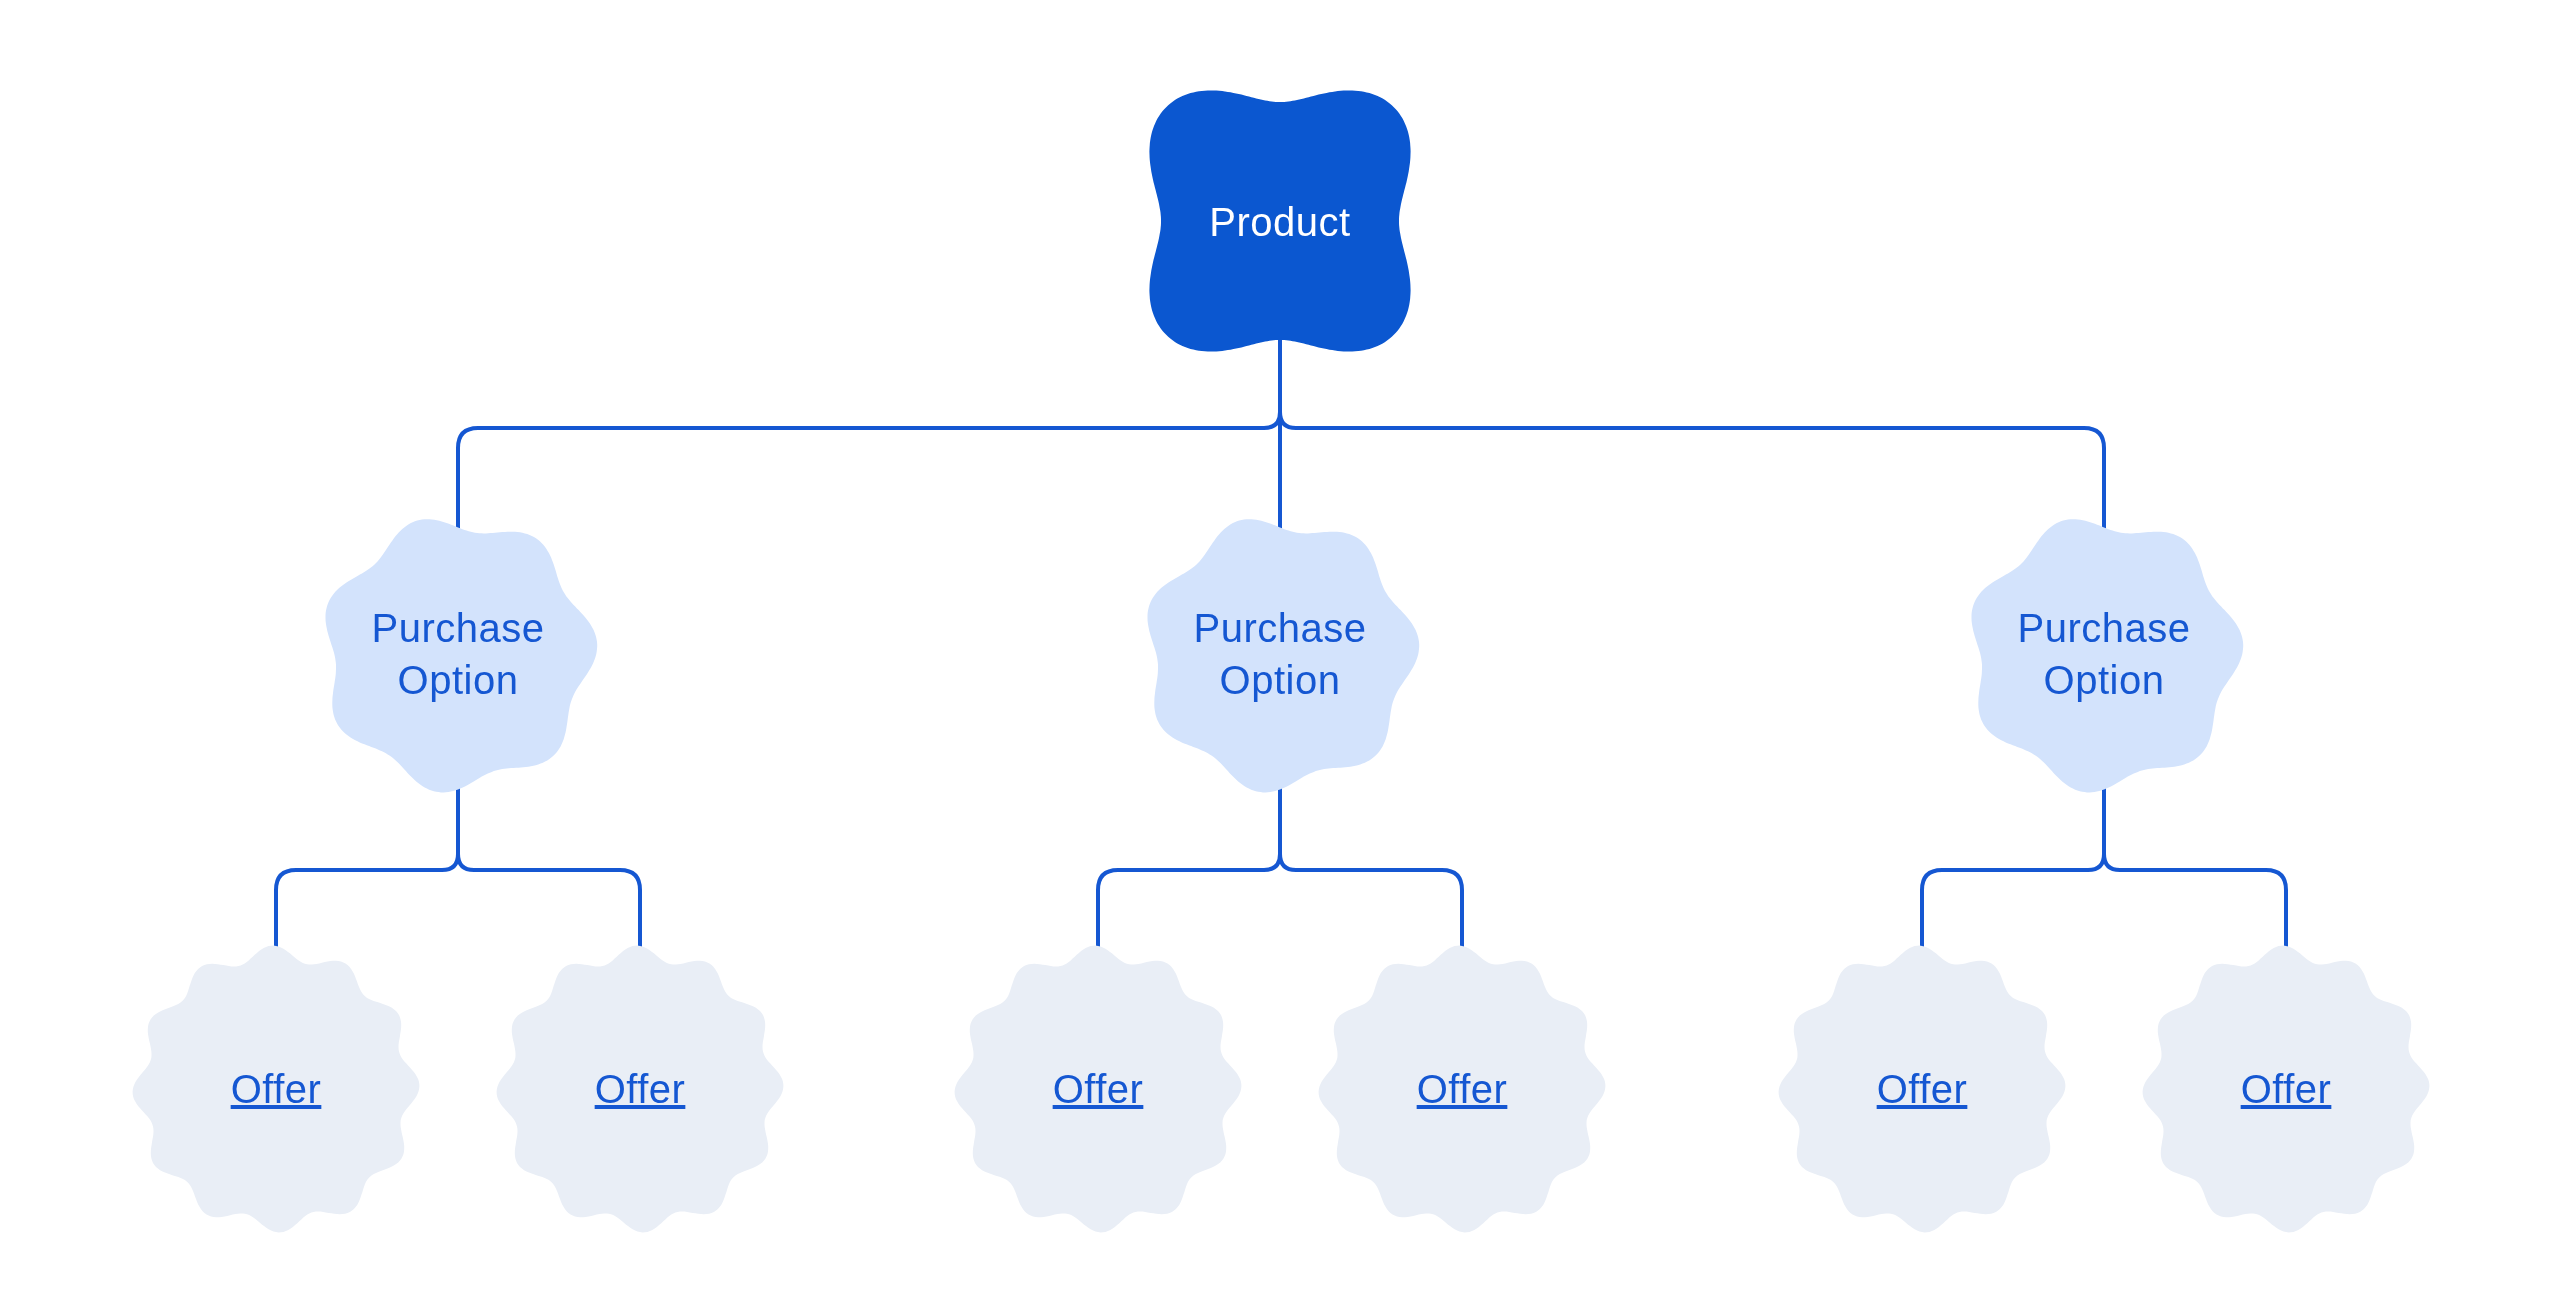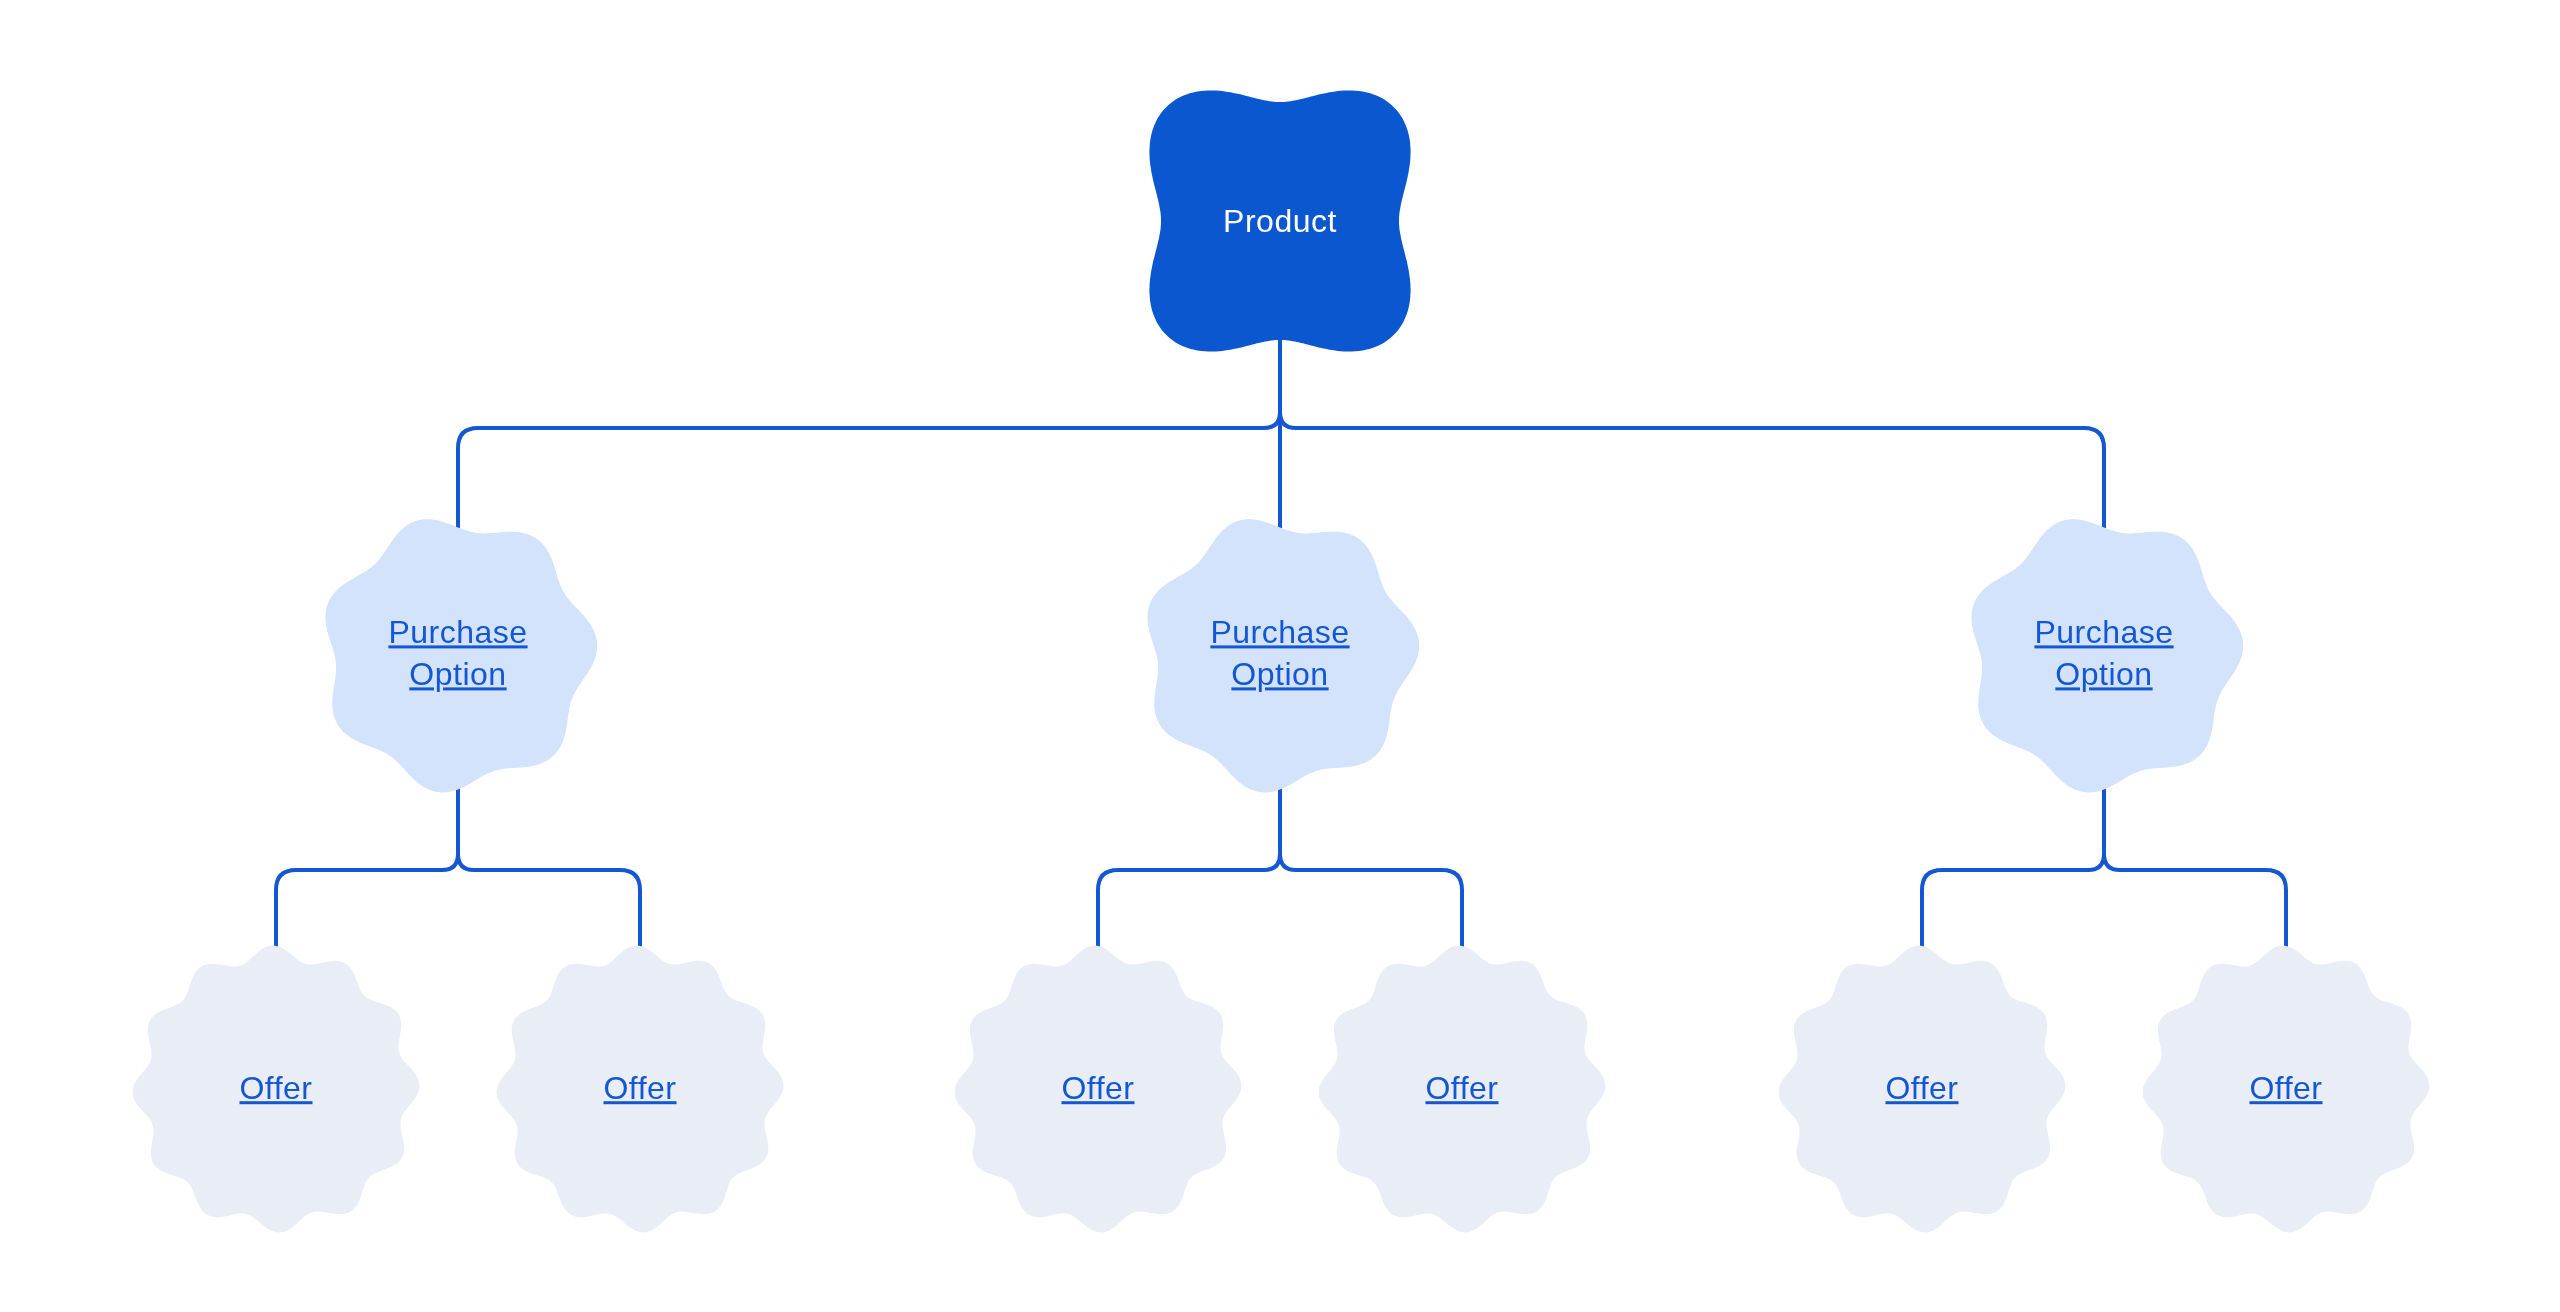--- a/index.html
+++ b/index.html
@@ -17,30 +17,30 @@
     width:2560px;height:1312px;
     background:var(--bg);
     font-family:"Liberation Sans", sans-serif;
     overflow:hidden;
   }
   .canvas svg{position:absolute;left:0;top:0;width:2560px;height:1312px;display:block;}
   .label{
     position:absolute;
     transform:translate(-50%,-50%);
     text-align:center;
-    font-size:32px;
+    font-size:40px;
     font-weight:500;
     letter-spacing:0.5px;
     line-height:1.3;
     color:var(--label-blue);
     white-space:normal;
     pointer-events:none;
   }
   .label.product{color:var(--product-text);}
-  .label.po{width:220px;text-decoration:underline;}
+  .label.po{width:220px;}
   .label.offer{width:200px;text-decoration:underline;}
   .product{left:1280px;top:222px;}
   .po1{left:458px;top:654px;}
   .po2{left:1280px;top:654px;}
   .po3{left:2104px;top:654px;}
   .offer1{left:276px;top:1089px;}
   .offer2{left:640px;top:1089px;}
   .offer3{left:1098px;top:1089px;}
   .offer4{left:1462px;top:1089px;}
   .offer5{left:1922px;top:1089px;}

